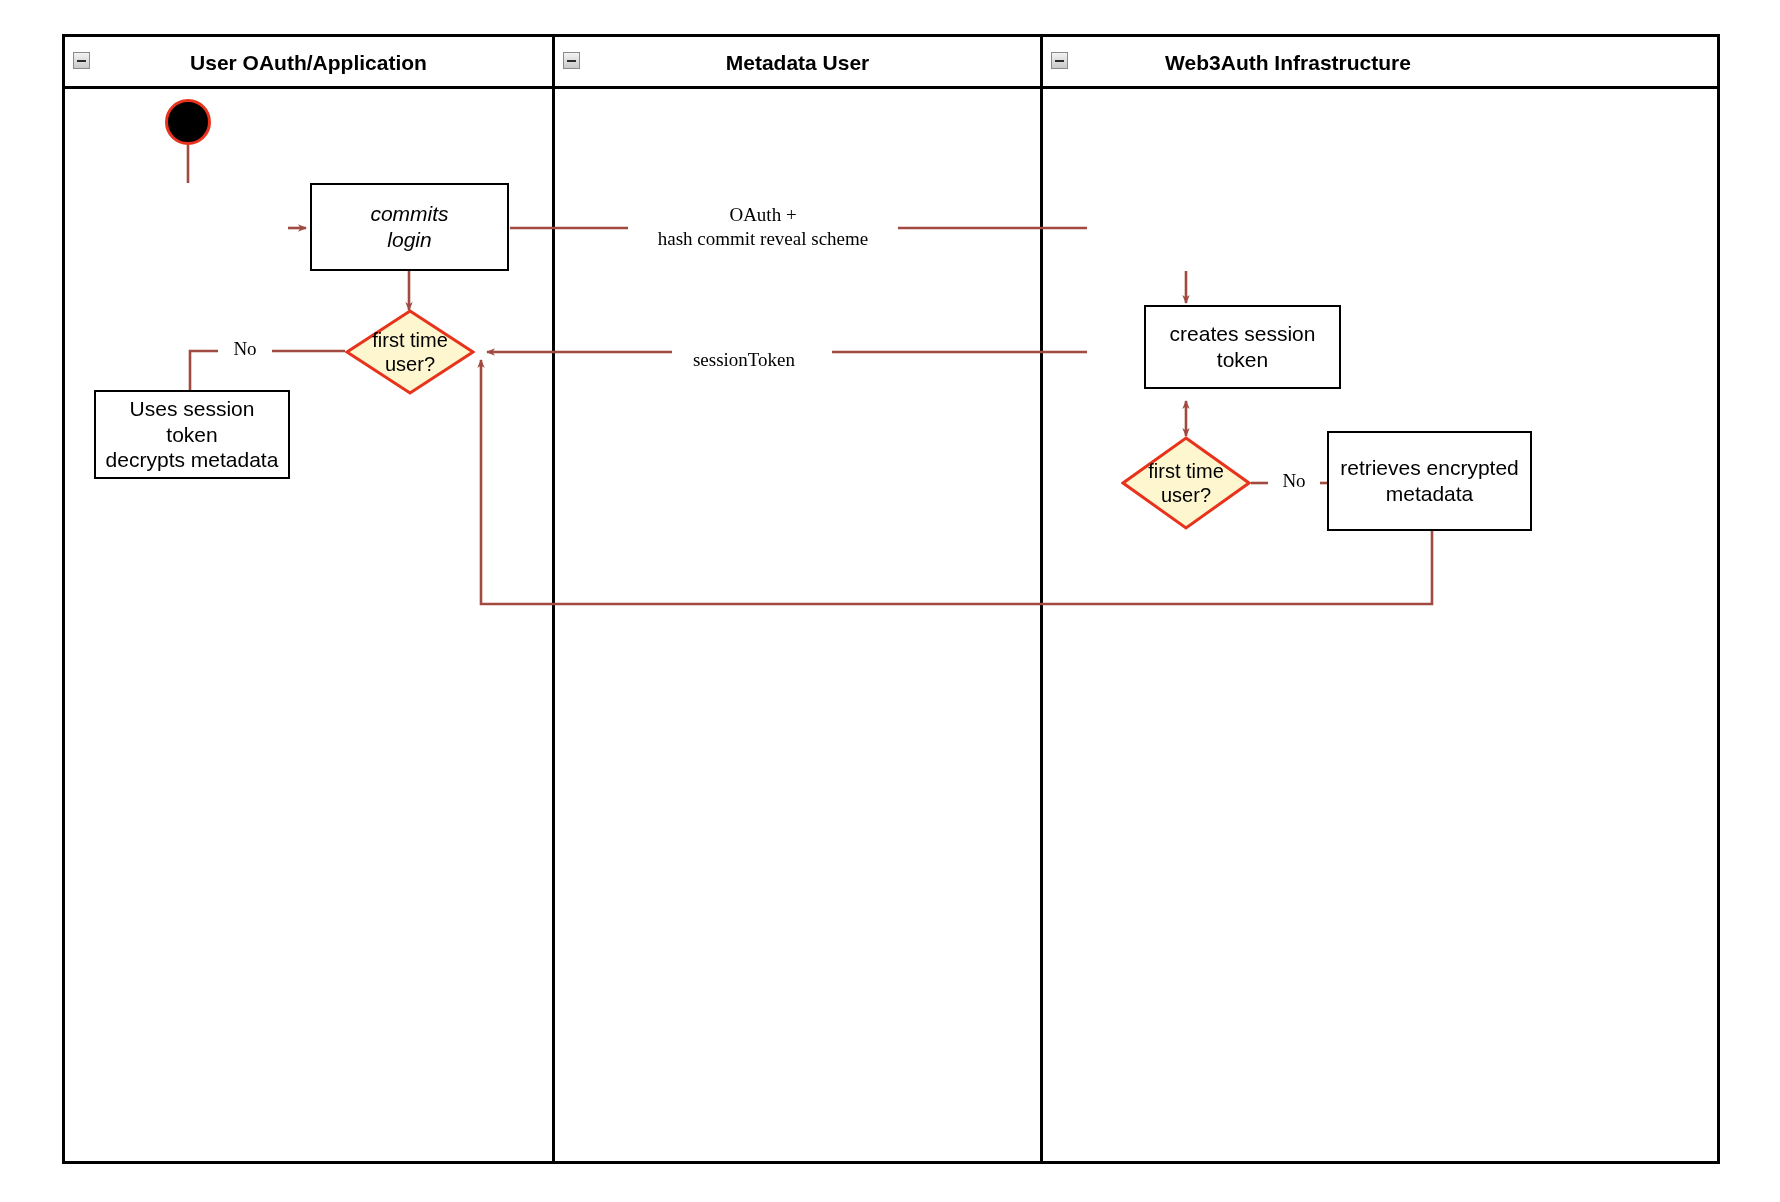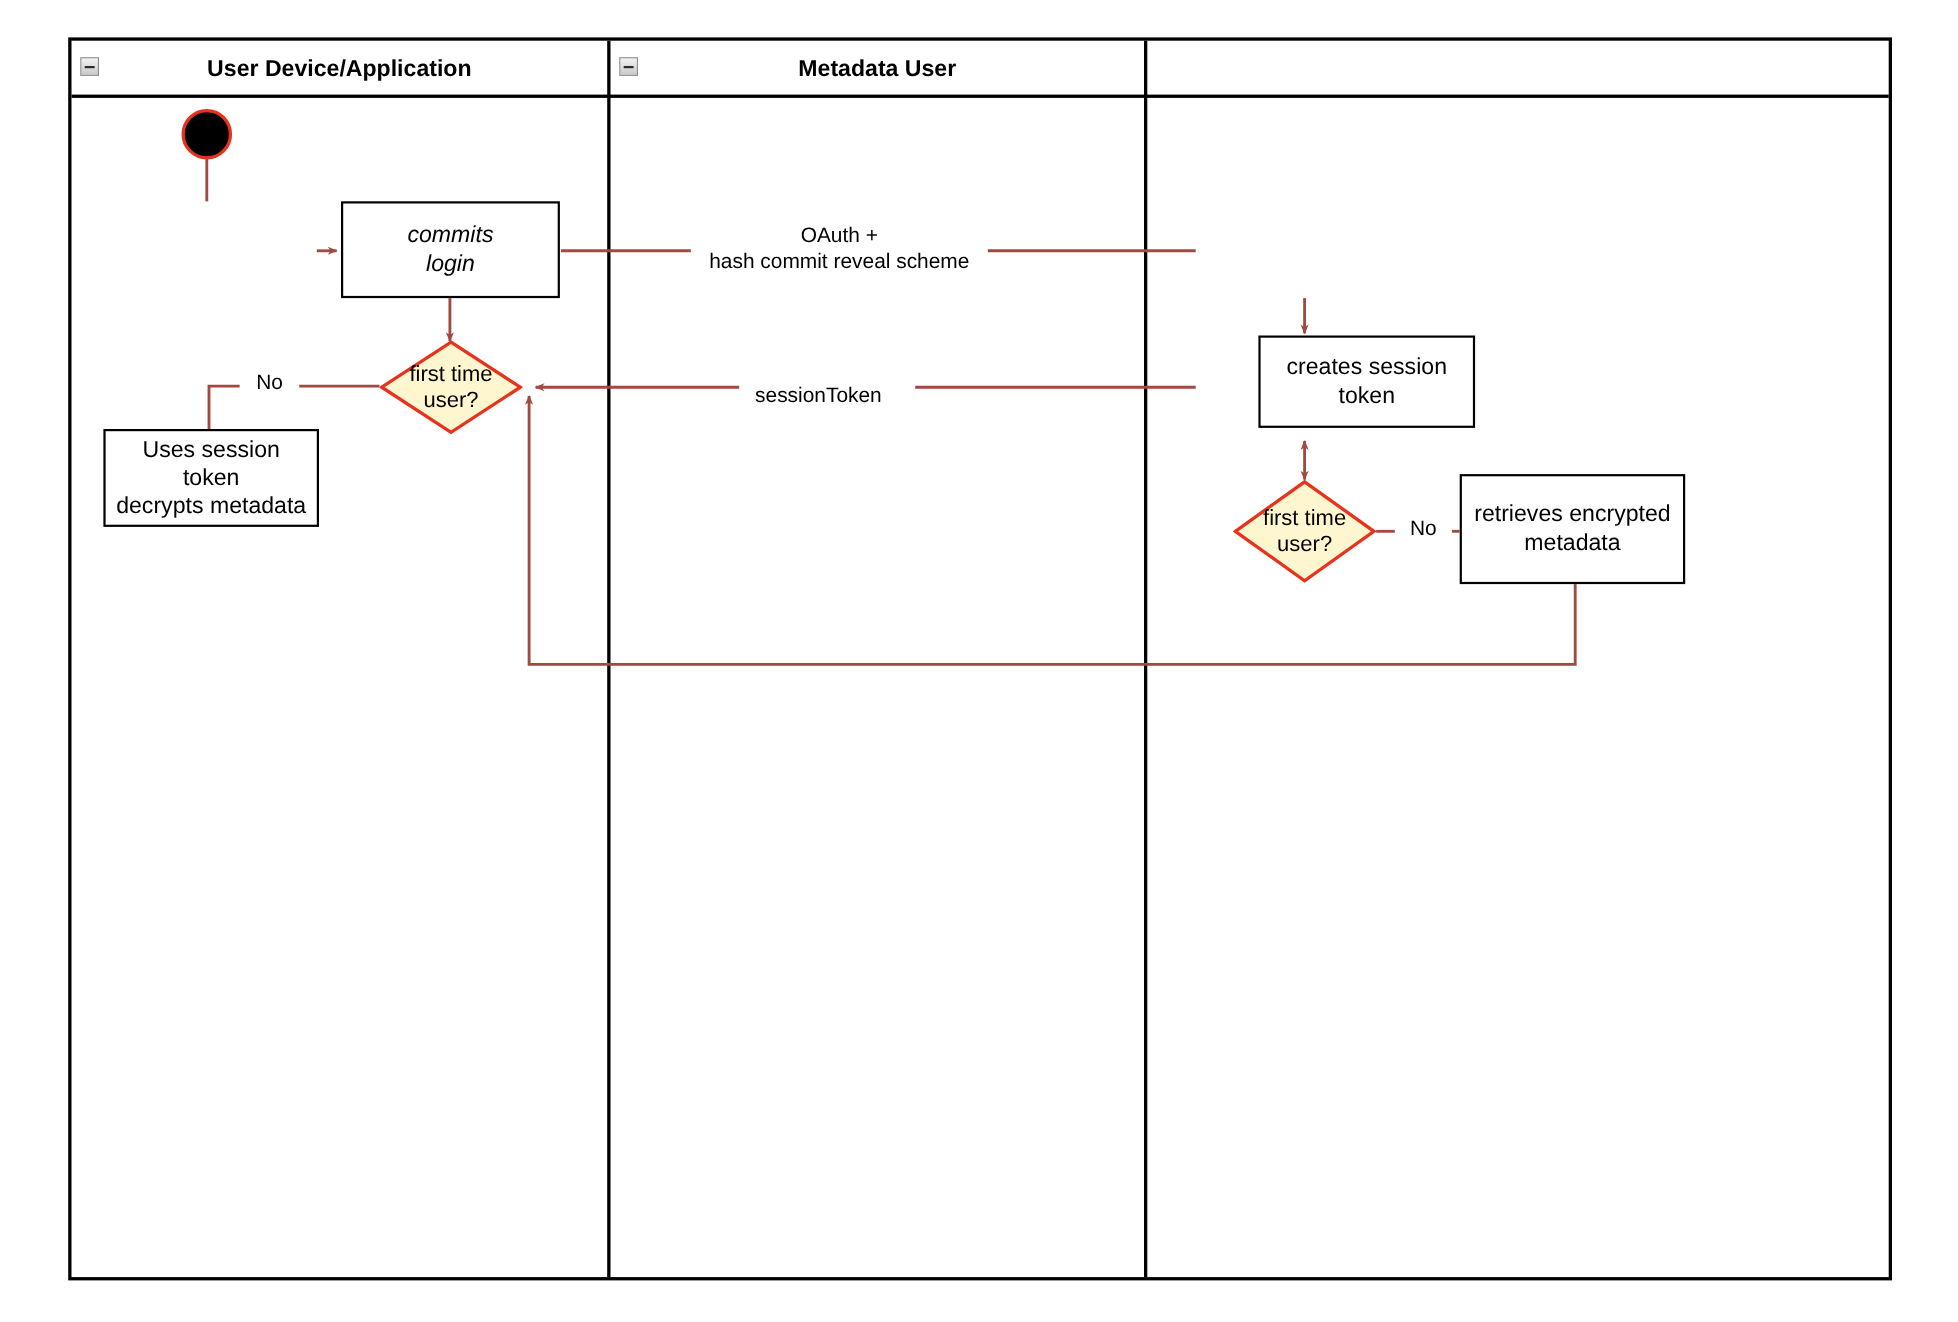--- a/index.html
+++ b/index.html
@@ -104,44 +104,49 @@
   }
   .edge-label{
     position:absolute;
     font-size:19px;
     color:#000000;
     background:#ffffff;
     padding:0 4px;
     text-align:center;
     line-height:1.25;
     white-space:pre-line;
+    font-family:Liberation Serif, serif;
   }
 </style>
 </head>
 <body>
 
 <div id="canvas">
 
   <div class="pool">
 
     <div class="lane-header-rule" style="top:49px;"></div>
 
     <div class="lane-divider" style="left:487px;"></div>
     <div class="lane-divider" style="left:975px;"></div>
 
     <div class="lane" style="left:0;width:487px;">
       <div class="collapse-icon" style="left:8px;top:15px;"></div>
-      <div class="lane-title" style="left:0;width:487px;">User Device/Application</div>
+      <div class="lane-title" style="left:0;width:487px;">User OAuth/Application</div>
     </div>
 
     <div class="lane" style="left:490px;width:485px;">
       <div class="collapse-icon" style="left:8px;top:15px;"></div>
       <div class="lane-title" style="left:0;width:485px;">Metadata User</div>
     </div>
 
+    <div class="lane" style="left:978px;width:677px;">
+      <div class="collapse-icon" style="left:8px;top:15px;"></div>
+      <div class="lane-title" style="left:0;width:490px;">Web3Auth Infrastructure</div>
+    </div>
   </div>
 
   <svg class="edge-layer" viewBox="0 0 1780 1202" xmlns="http://www.w3.org/2000/svg">
     <defs>
       <marker id="arrow" markerWidth="11" markerHeight="11" refX="8.5" refY="4" orient="auto" markerUnits="userSpaceOnUse">
         <path d="M0.5,0.3 L9.5,4 L0.5,7.7 L3,4 Z" fill="#a04a42"></path>
       </marker>
       <marker id="arrow-start" markerWidth="11" markerHeight="11" refX="2.5" refY="4" orient="auto" markerUnits="userSpaceOnUse">
         <path d="M10.5,0.3 L1.5,4 L10.5,7.7 L8,4 Z" fill="#a04a42"></path>
       </marker>

